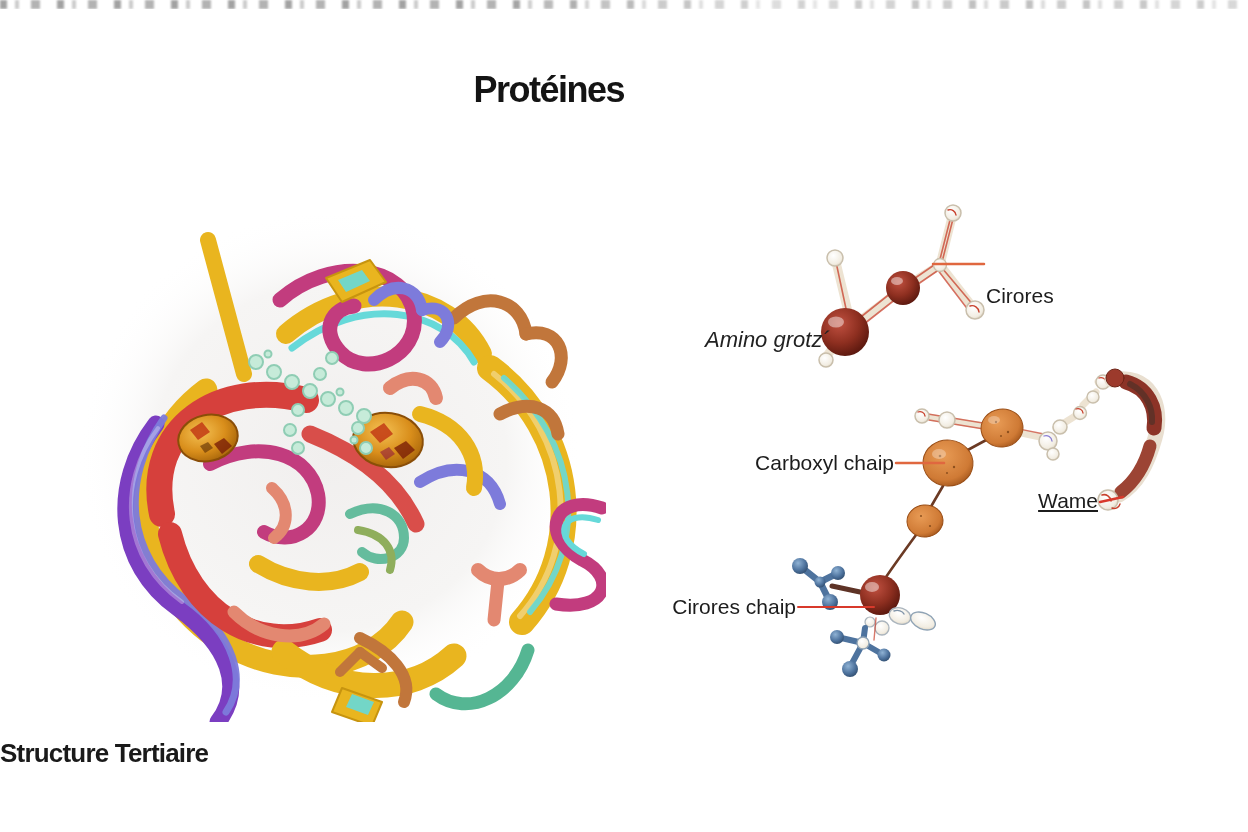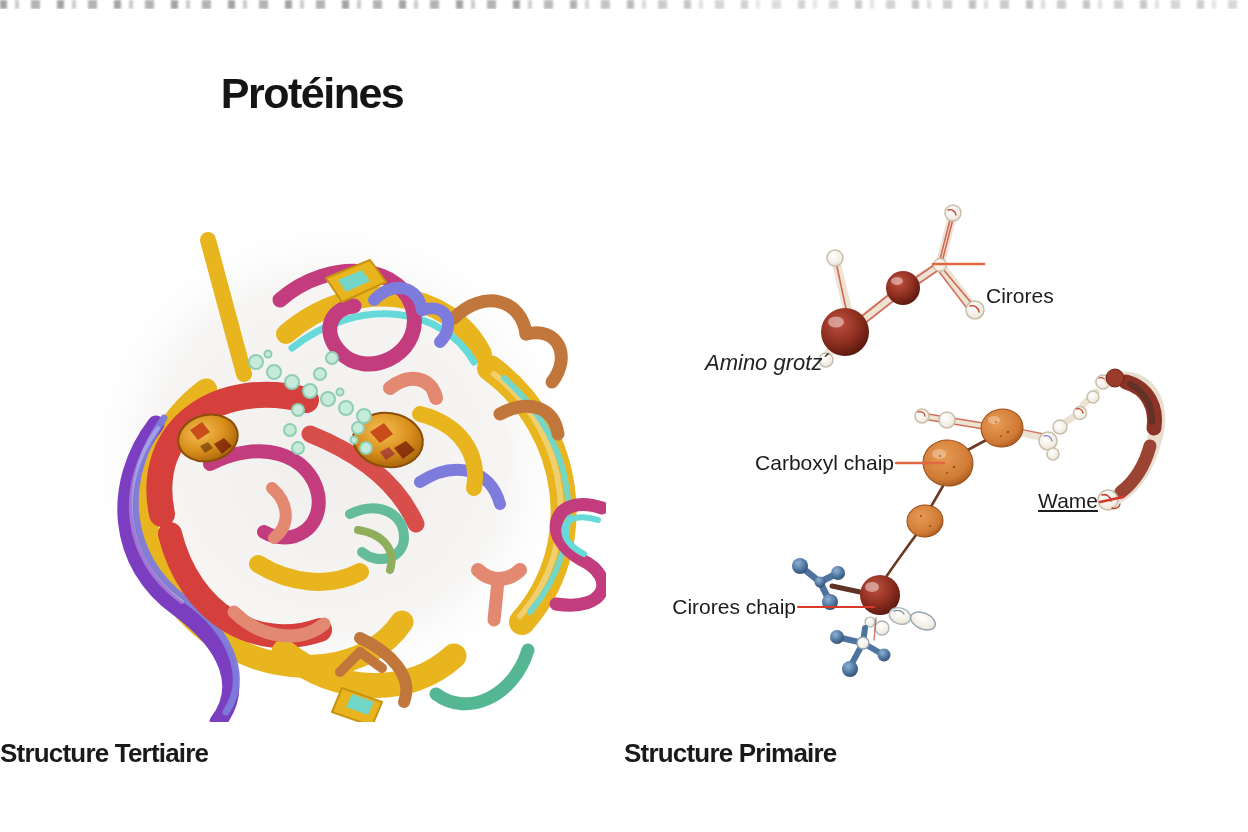--- a/index.html
+++ b/index.html
@@ -16,21 +16,21 @@
       rgba(45,45,45,.45) 31px 40px, rgba(0,0,0,0) 40px 57px);
     filter:blur(.8px);
     -webkit-mask-image:linear-gradient(90deg,#000 0 40%,rgba(0,0,0,.45) 62%,rgba(0,0,0,.7) 80%,rgba(0,0,0,.5));
             mask-image:linear-gradient(90deg,#000 0 40%,rgba(0,0,0,.45) 62%,rgba(0,0,0,.7) 80%,rgba(0,0,0,.5));
     opacity:.8;
   }
   .title{
     position:absolute;width:624px;text-align:center;font-weight:800;
     color:#141414;letter-spacing:-1.5px;line-height:1;
   }
-  .title-left{left:0;top:72px;font-size:43px;}
+  .title-left{left:0;top:72px;font-size:36px;text-align:right;}
   .title-right{left:624px;top:70px;font-size:56px;letter-spacing:-2px;}
   .caption{
     position:absolute;width:624px;text-align:left;font-weight:700;
     font-size:26px;letter-spacing:-0.8px;color:#1a1a1a;
   }
   .caption-left{left:0;top:738px;}
   .caption-right{left:624px;top:738px;}
   .illus{position:absolute;}
   .illus-protein{left:58px;top:182px;width:548px;height:540px;}
   .illus-amino{left:660px;top:170px;width:560px;height:550px;}
@@ -310,21 +310,20 @@
 
     <g stroke-linecap="round">
       <line x1="273" y1="94" x2="324" y2="94" stroke="#e0673f" stroke-width="2.5"></line>
       <line x1="236" y1="293" x2="284" y2="293" stroke="#e0673f" stroke-width="2.5"></line>
       <line x1="440" y1="332" x2="463" y2="327" stroke="#d8392b" stroke-width="2.5"></line>
       <line x1="138" y1="437" x2="214" y2="437" stroke="#d8392b" stroke-width="2"></line>
     </g>
   </svg>
 
   <div class="mol-label" style="left:986px;top:251px;margin-top:32px;">Cirores</div>
-  <div class="mol-label italic" style="left:705px;top:327px;margin-top:23px;">Amino grotz´</div>
+  <div class="mol-label italic" style="left:705px;top:327px;">Amino grotz´</div>
   <div class="mol-label" style="right:354px;top:450px;">Carboxyl chaip</div>
   <div class="mol-label" style="right:150px;top:488px;text-decoration:underline;">Wame</div>
   <div class="mol-label" style="right:452px;top:594px;">Cirores chaip</div>
 
   <div class="caption caption-left">Structure Tertiaire</div>
-  <div class="caption caption-right">Structure Primaire</div>
 
 </div>
 
 </body></html>

